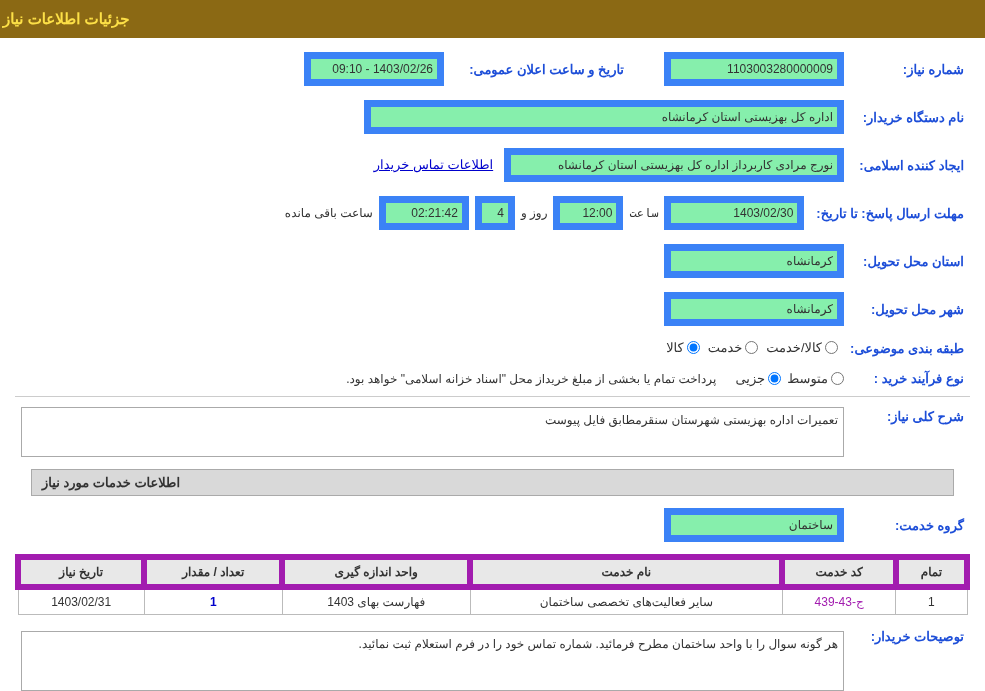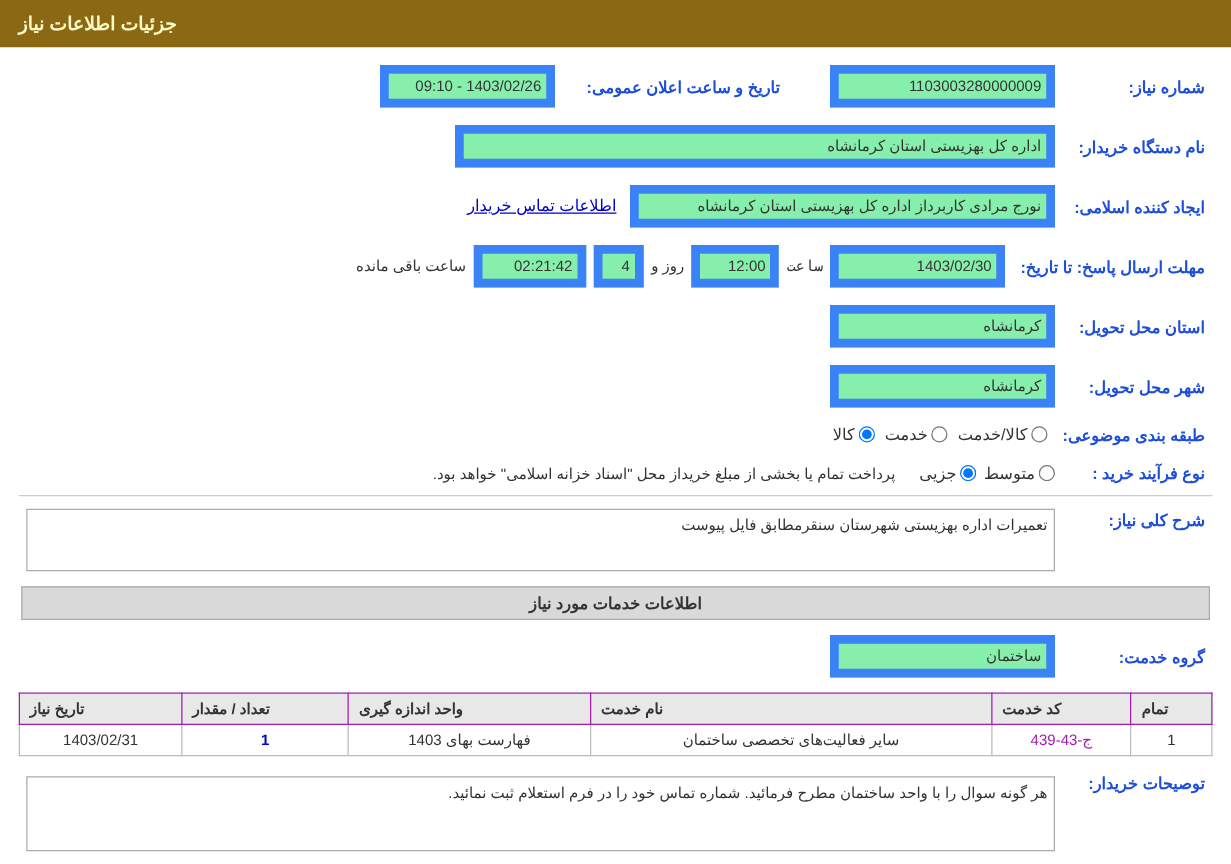--- a/index.html
+++ b/index.html
@@ -11,23 +11,23 @@
       color: #333;
     }
     .page-wrapper {
       width: 985px;
       min-height: 691px;
       background: #fff;
       margin: 0 auto;
     }
     .header-bar {
       background: #8B6914;
-      color: #fef9c3;
+      color: #fde047;
       text-align: left;
-      padding: 10px 15px;
+      padding: 10px 3px;
       font-size: 15px;
       font-weight: bold;
       direction: rtl;
     }
     .main-content {
       padding: 10px 15px;
       background: #fff;
     }
     .info-table {
       width: 100%;
@@ -63,43 +63,43 @@
     }
     .radio-group { display: inline-flex; align-items: center; gap: 8px; direction: rtl; }
     .radio-item { display: inline-flex; align-items: center; gap: 3px; }
     .note-text { font-size: 12px; color: #333; }
     .section2-title {
       background: #d9d9d9;
       border: 1px solid #aaa;
       padding: 5px 10px;
       font-weight: bold;
       font-size: 13px;
-      margin: 8px 2px;
-      text-align: center;
+      margin: 8px 16px;
+      text-align: left;
     }
     .description-box {
       border: 1px solid #aaa;
       min-height: 50px;
       padding: 5px;
       background: #fff;
       text-align: right;
       font-size: 12px;
       direction: rtl;
       width: 100%;
     }
     .service-table {
       width: 100%;
       border-collapse: collapse;
       margin-top: 8px;
     }
     .service-table th {
       background: #e8e8e8;
-      border: 1px solid #a21caf;
+      border: 6px solid #a21caf;
       padding: 5px 8px;
-      text-align: left;
+      text-align: center;
       font-size: 12px;
     }
     .service-table td {
       border: 1px solid #bbb;
       padding: 5px 8px;
       text-align: center;
       font-size: 12px;
     }
     .row-num { color: #333; }
     .service-code { color: #a21caf; }

